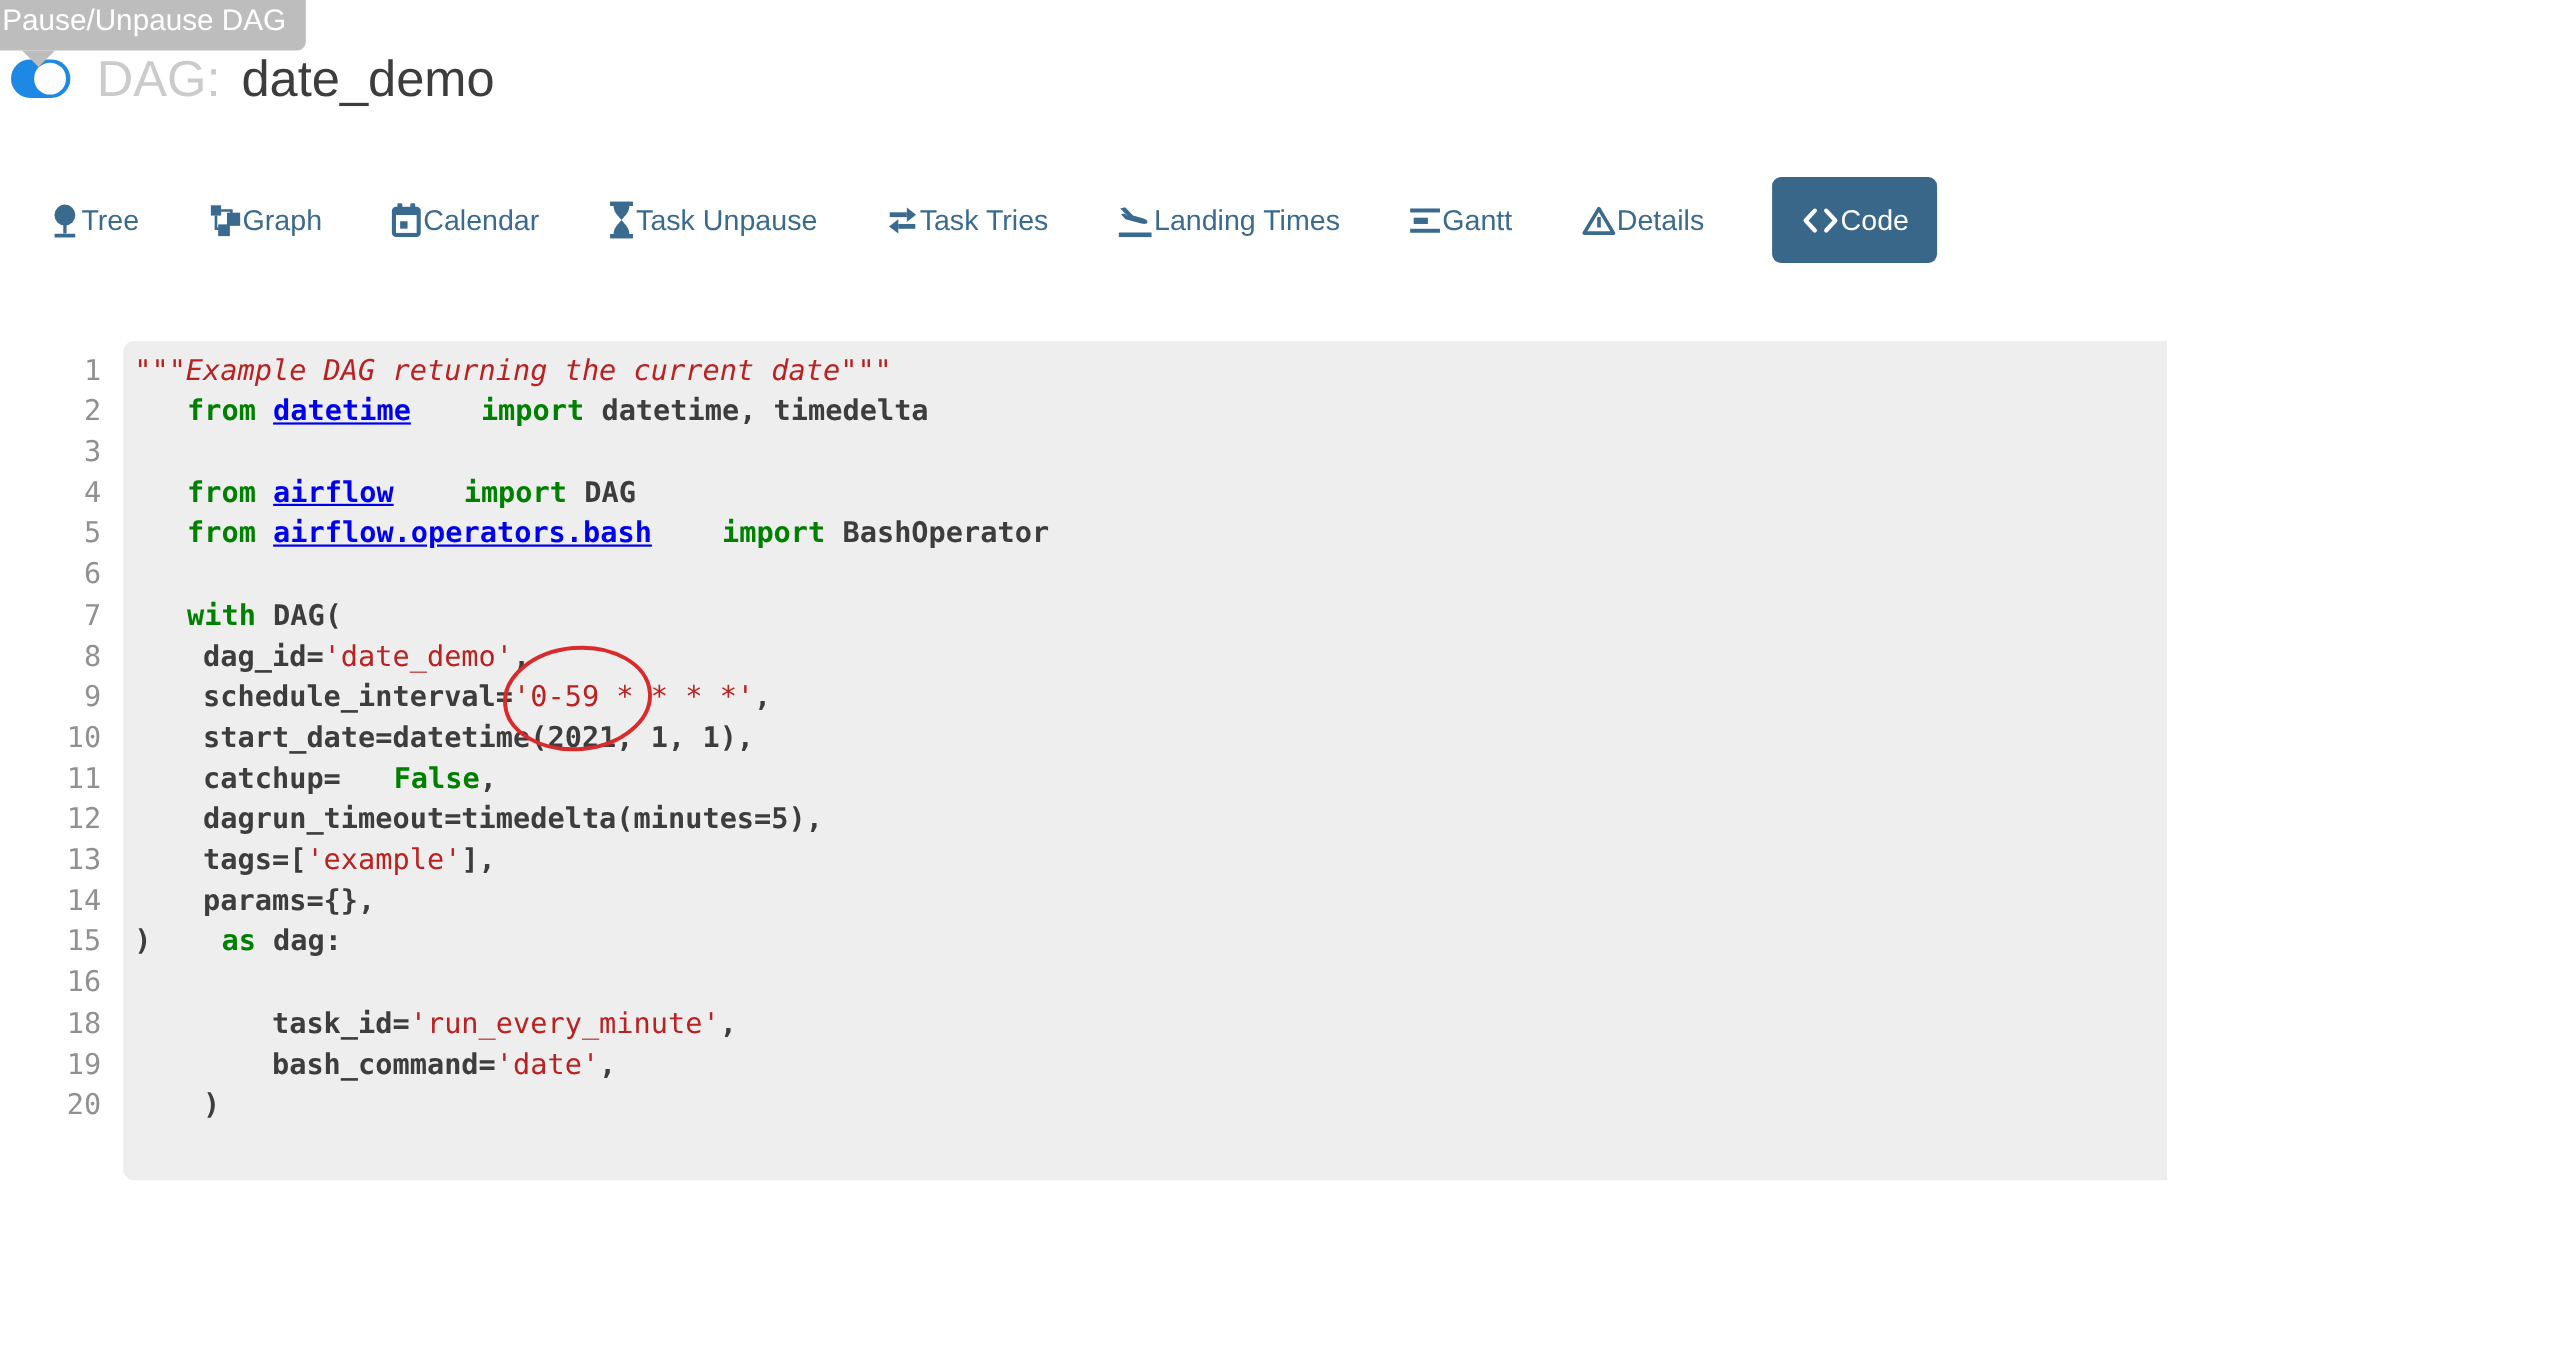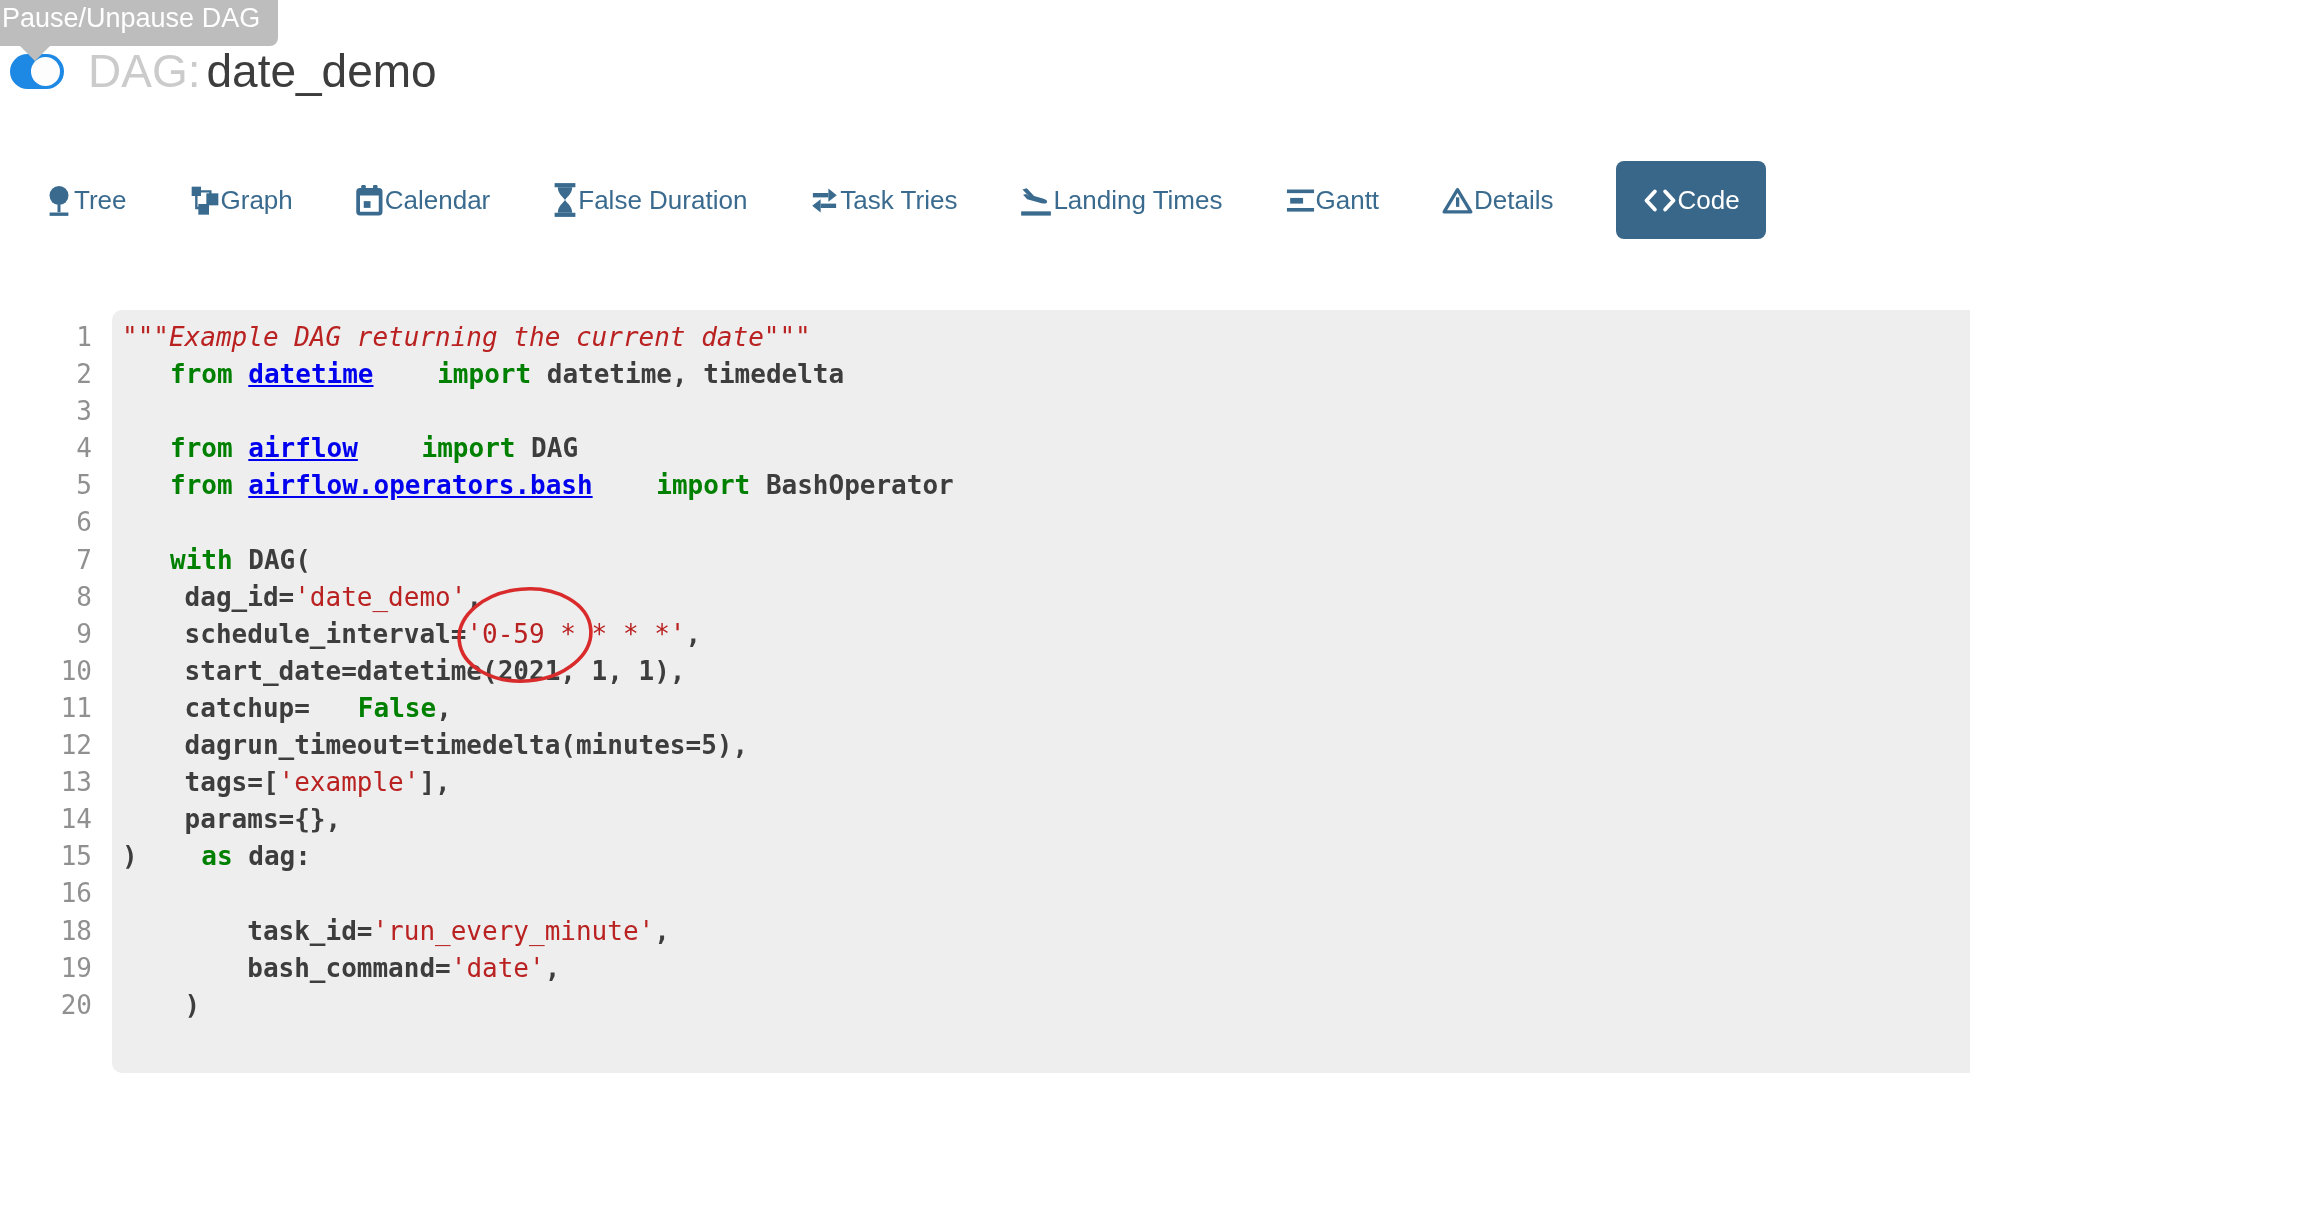--- a/index.html
+++ b/index.html
@@ -29,21 +29,21 @@
     border-top:15px solid var(--tooltip-bg);}
 
   
   .header{position:absolute;left:10px;top:44px;display:flex;align-items:center;}
   .toggle{position:relative;width:54px;height:35px;border-radius:18px;
     background:var(--toggle-blue);flex:0 0 auto;cursor:pointer;}
   .toggle .knob{position:absolute;top:3px;left:21px;width:29px;height:29px;
     border-radius:50%;background:#fdfdfd;}
   .title{margin-left:24px;font-size:46px;font-weight:400;letter-spacing:0;white-space:nowrap;}
   .dag-label{color:#cbcbcb;}
-  .dag-name{color:#3d3d3d;margin-left:6px;}
+  .dag-name{color:#3d3d3d;margin-left:19px;}
 
   
   .tabs{position:absolute;left:44px;top:160px;height:80px;display:flex;
     align-items:center;gap:62px;}
   .tab{display:flex;align-items:center;color:var(--tab-blue);
     font-size:26px;text-decoration:none;cursor:pointer;white-space:nowrap;}
   .tab .icon{display:flex;align-items:center;color:var(--tab-blue);}
   .tab .icon svg{display:block;}
   .tab.active{background:var(--btn-blue);color:#ffffff;height:78px;
     padding:16px 26px;border-radius:8px;border:none;font-family:inherit;}
@@ -120,21 +120,21 @@
         <span>Calendar</span>
       </a>
       <a class="tab">
         <span class="icon">
           <svg width="26" height="34" viewBox="0 0 20 26" fill="currentColor">
             <rect x="2" y="0" width="16" height="3.2"></rect>
             <rect x="2" y="22.8" width="16" height="3.2"></rect>
             <path d="M15.5 3.2c0 4.2-2.6 6.3-5.5 9.8-2.9-3.5-5.5-5.6-5.5-9.8zM10 13c2.9 3.5 5.5 5.6 5.5 9.8h-11C4.5 18.6 7.1 16.5 10 13z"></path>
           </svg>
         </span>
-        <span>False Duration</span>
+        <span>Task Unpause</span>
       </a>
       <a class="tab">
         <span class="icon">
           <svg width="31" height="31" viewBox="0 0 24 24" fill="currentColor">
             <rect x="3" y="6.2" width="12" height="3.4"></rect>
             <polygon points="15,2.8 21.5,7.9 15,13"></polygon>
             <rect x="9" y="14.4" width="12" height="3.4"></rect>
             <polygon points="9,11 2.5,16.1 9,21.2"></polygon>
           </svg>
         </span>

